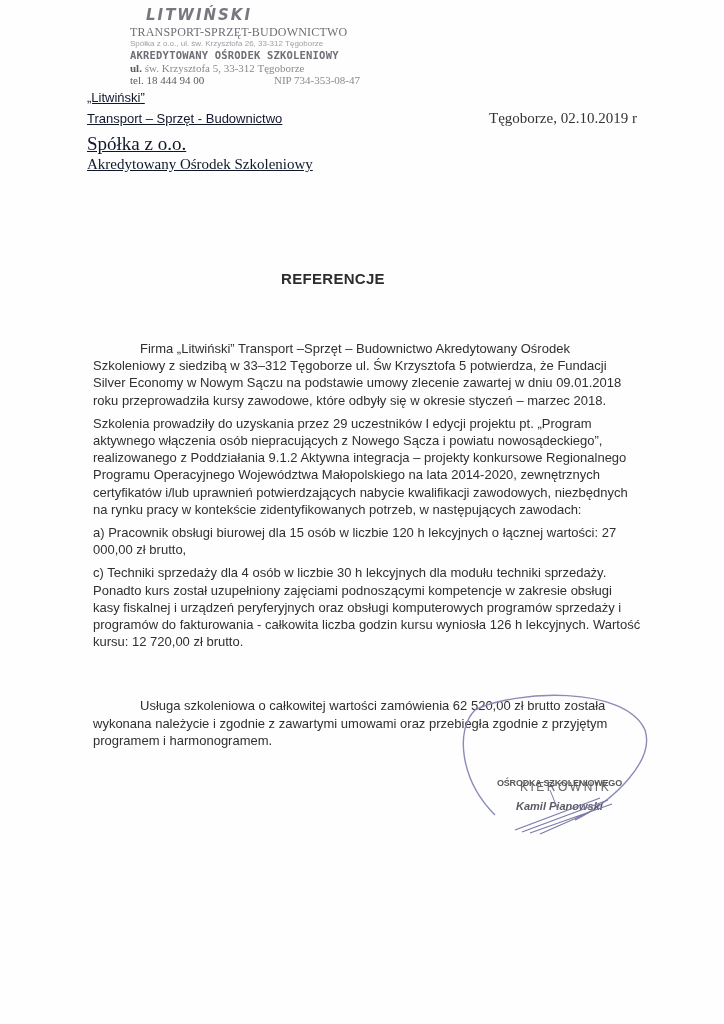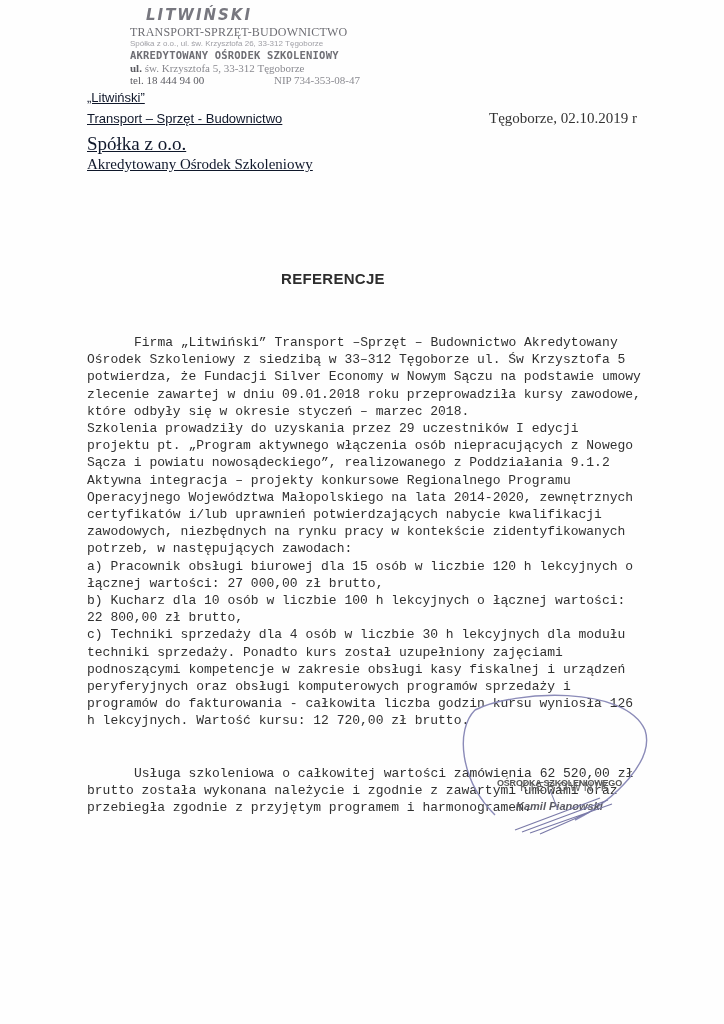--- a/index.html
+++ b/index.html
@@ -25,21 +25,21 @@
     .h1 { top: 90px; font-size: 13px; }
     .h2 { top: 111px; font-size: 13px; }
     .h3 { top: 133px; font-size: 19px; }
     .h4 { top: 156px; font-size: 15px; }
     .h5 { top: 178px; font-size: 15px; }
     .date { position: absolute; left: 473px; top: 110px; font-size: 15px; color: #333; white-space: nowrap; margin-left: 16px; }
 
     .title { position: absolute; left: 0; width: 666px; top: 270px; text-align: center; font-weight: bold; font-size: 15px; color: #2d2d2d; letter-spacing: 0.3px; }
 
     .body { position: absolute; left: 87px; top: 334px; width: 560px; font-size: 13px; line-height: 17.2px; color: #303030; }
-    .body p { margin: 0; font-family: Liberation Mono, monospace; }
+    .body p { margin: 6px; }
     .body .indent { text-indent: 47px; }
     .body .gap { height: 35px; }
 
     
     .sig-oval { position: absolute; left: 455px; top: 690px; width: 200px; height: 140px; pointer-events: none; }
     .sig-k { position: absolute; left: 520px; top: 764px; font-family: "Liberation Sans", sans-serif; font-size: 12px; letter-spacing: 2.5px; color: #666; margin-top: 16px; }
     .sig-o { position: absolute; left: 497px; top: 778px; font-family: "Liberation Sans", sans-serif; font-weight: bold; font-size: 9px; letter-spacing: -0.2px; color: #555; }
     .sig-name { position: absolute; left: 516px; top: 800px; font-family: "Liberation Sans", sans-serif; font-weight: bold; font-style: italic; font-size: 11px; color: #5a5a62; }
     .sig-scribble { position: absolute; left: 510px; top: 790px; width: 120px; height: 45px; pointer-events: none; }
   </style>
@@ -66,21 +66,20 @@
   <div class="head serif h4">Akredytowany Ośrodek Szkoleniowy</div>
 
   <div class="date serif">Tęgoborze, 02.10.2019 r</div>
 
   <div class="title sans">REFERENCJE</div>
 
   <div class="body sans">
     <p class="indent">Firma „Litwiński” Transport –Sprzęt – Budownictwo Akredytowany Ośrodek Szkoleniowy z siedzibą w 33–312 Tęgoborze ul. Św Krzysztofa 5  potwierdza, że Fundacji Silver Economy w Nowym Sączu na podstawie umowy zlecenie zawartej w dniu 09.01.2018 roku przeprowadziła kursy zawodowe, które odbyły się w okresie  styczeń – marzec 2018.</p>
     <p>Szkolenia prowadziły  do uzyskania przez 29 uczestników I edycji projektu pt. „Program aktywnego włączenia osób niepracujących z Nowego Sącza i powiatu nowosądeckiego”, realizowanego z Poddziałania 9.1.2 Aktywna integracja – projekty konkursowe Regionalnego Programu Operacyjnego Województwa Małopolskiego na lata 2014-2020, zewnętrznych certyfikatów i/lub uprawnień potwierdzających nabycie kwalifikacji zawodowych, niezbędnych na rynku pracy w kontekście zidentyfikowanych potrzeb, w następujących zawodach:</p>
     <p>a) Pracownik obsługi biurowej dla 15 osób w liczbie 120 h lekcyjnych o łącznej wartości: 27 000,00 zł brutto,</p>
-    <p>b) Kucharz dla 10 osób w liczbie 100 h lekcyjnych o łącznej wartości: 22 800,00 zł brutto,</p>
     <p>c) Techniki sprzedaży dla 4 osób w liczbie 30 h lekcyjnych dla modułu techniki sprzedaży. Ponadto kurs został uzupełniony zajęciami podnoszącymi kompetencje w zakresie obsługi kasy fiskalnej i urządzeń peryferyjnych oraz obsługi komputerowych programów sprzedaży i programów do fakturowania - całkowita liczba godzin kursu wyniosła 126 h lekcyjnych. Wartość kursu: 12 720,00 zł brutto.</p>
     <div class="gap"></div>
     <p class="indent">Usługa szkoleniowa o całkowitej wartości zamówienia 62 520,00 zł brutto została wykonana należycie i zgodnie z zawartymi umowami oraz przebiegła zgodnie z przyjętym programem i harmonogramem.</p>
   </div>
 
   <svg class="sig-oval" viewBox="0 0 200 140">
     <path d="M20,20 C60,0 170,-5 190,40 C200,70 160,110 120,130 M20,20 C0,40 5,90 40,125" fill="none" stroke="#8b8bb8" stroke-width="1.4"></path>
   </svg>
 
   <div class="sig-k">KIEROWNIK</div>

